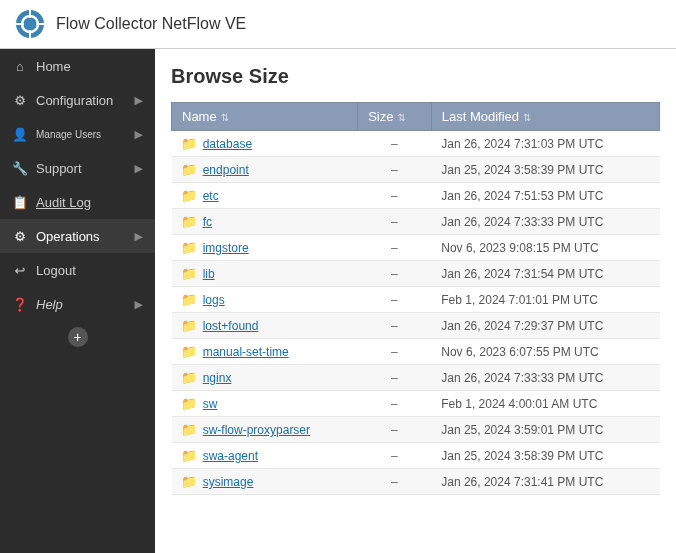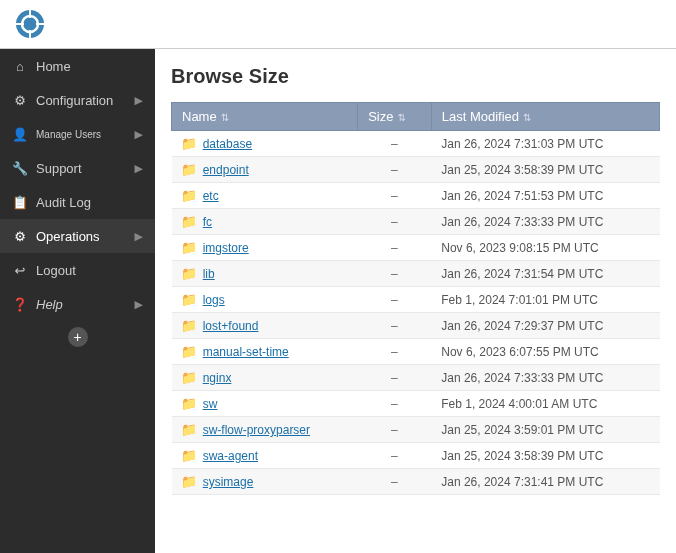--- a/index.html
+++ b/index.html
@@ -42,20 +42,21 @@
 
 <div class="header">
   <svg class="header-logo" viewBox="0 0 32 32">
     <circle cx="16" cy="16" r="14" fill="#1a6fa8" opacity="0.85"></circle>
     <circle cx="16" cy="16" r="8" fill="none" stroke="#fff" stroke-width="2.5"></circle>
     <line x1="16" y1="2" x2="16" y2="10" stroke="#fff" stroke-width="2"></line>
     <line x1="16" y1="22" x2="16" y2="30" stroke="#fff" stroke-width="2"></line>
     <line x1="2" y1="16" x2="10" y2="16" stroke="#fff" stroke-width="2"></line>
     <line x1="22" y1="16" x2="30" y2="16" stroke="#fff" stroke-width="2"></line>
   </svg>
+  <span class="header-title">Flow Collector NetFlow VE</span>
 </div>
 
 <div class="layout">
 
   <nav class="sidebar" id="sidebar-nav">
       <div class="sidebar-item">
         <div class="sidebar-item-left">
           <span class="sidebar-icon">⌂</span>
           <span style="font-size: 13px;">Home</span>
         </div>
@@ -77,21 +78,21 @@
       <div class="sidebar-item">
         <div class="sidebar-item-left">
           <span class="sidebar-icon">🔧</span>
           <span style="font-size: 13px;">Support</span>
         </div>
         <span class="sidebar-arrow">▶</span>
       </div>
       <div class="sidebar-item">
         <div class="sidebar-item-left">
           <span class="sidebar-icon">📋</span>
-          <span style="font-size: 13px;">Audit Log</span>
+          <span style="font-size: 13px; text-decoration: underline;">Audit Log</span>
         </div>
       </div>
       <div class="sidebar-item active">
         <div class="sidebar-item-left">
           <span class="sidebar-icon">⚙</span>
           <span style="font-size: 13px;">Operations</span>
         </div>
         <span class="sidebar-arrow">▶</span>
       </div>
       <div class="sidebar-item">

